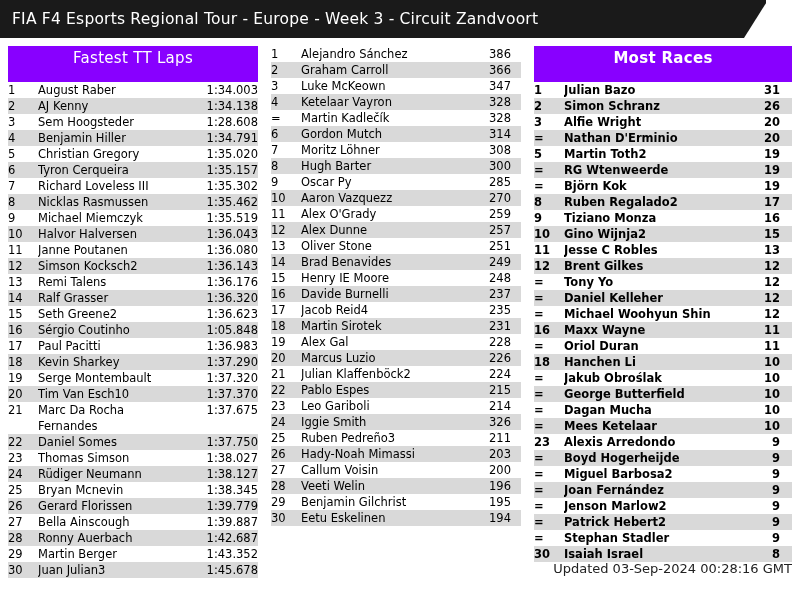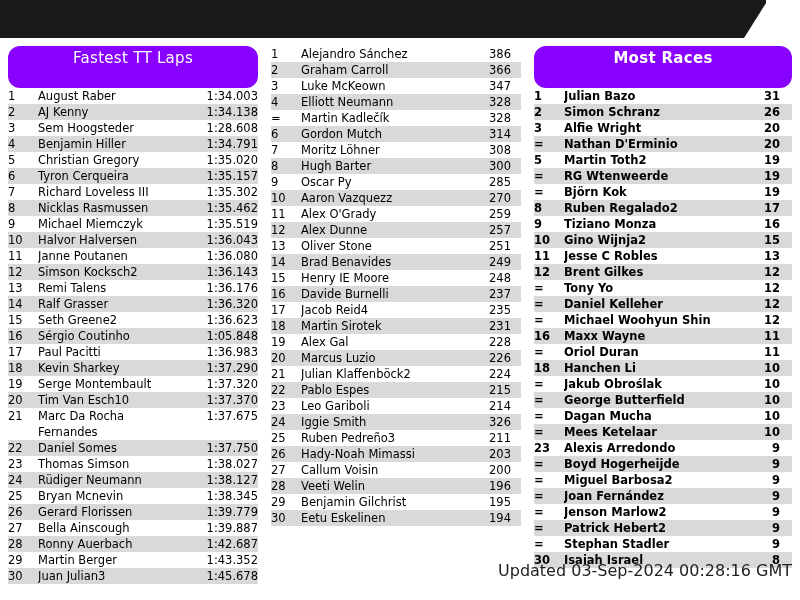--- a/index.html
+++ b/index.html
@@ -56,28 +56,27 @@
   
   .column {
     position: absolute;
     top: 46px;
   }
   #col-tt   { left: 8px;   width: 250px; }
   #col-pts  { left: 271px; width: 250px; }
   #col-rac  { left: 534px; width: 258px; font-weight: bold; }
 
   .col-header {
-    height: 42px;
+    height: 36px;
     background: #8800ff;
     color: #ffffff;
     font-size: 15px;
     text-align: center;
     line-height: 24px;
     letter-spacing: 0.3px;
-    border-radius: 12px;
   }
 
   table.standings {
     width: 100%;
     border-collapse: collapse;
     font-size: 11.5px;
     color: #000000;
     table-layout: fixed;
   }
   table.standings tr { height: 16px; }
@@ -107,33 +106,34 @@
   #col-rac td.val { width: 40px; padding-right: 12px; }
   #col-pts td.val { width: 50px; padding-right: 10px; }
 
   .name-wrap { display: block; }
 
   
   #footer {
     position: absolute;
     right: 8px;
     top: 561px;
-    font-size: 16px;
+    font-size: 13px;
     color: #222222;
     text-align: right;
   }
 </style>
 </head>
 <body>
 
 <div id="page">
 
   <div id="title-bar">
     <div class="banner"></div>
     <div class="banner-notch"></div>
+    <div id="title-text">FIA F4 Esports Regional Tour - Europe - Week 3 - Circuit Zandvoort</div>
   </div>
 
   <div class="column" id="col-tt">
     <div class="col-header">Fastest TT Laps</div>
     <table class="standings">
       <tbody>
           <tr class="odd">
             <td class="pos">1</td>
             <td class="name">
               <span class="name-wrap">August Raber</span>
@@ -365,21 +365,21 @@
           <tr class="odd">
             <td class="pos">3</td>
             <td class="name">
               <span class="name-wrap">Luke McKeown</span>
             </td>
             <td class="val">347</td>
           </tr>
           <tr class="even">
             <td class="pos">4</td>
             <td class="name">
-              <span class="name-wrap">Elliott Neumann</span>
+              <span class="name-wrap">Ketelaar Vayron</span>
             </td>
             <td class="val">328</td>
           </tr>
           <tr class="odd">
             <td class="pos">=</td>
             <td class="name">
               <span class="name-wrap">Martin Kadlečík</span>
             </td>
             <td class="val">328</td>
           </tr>

